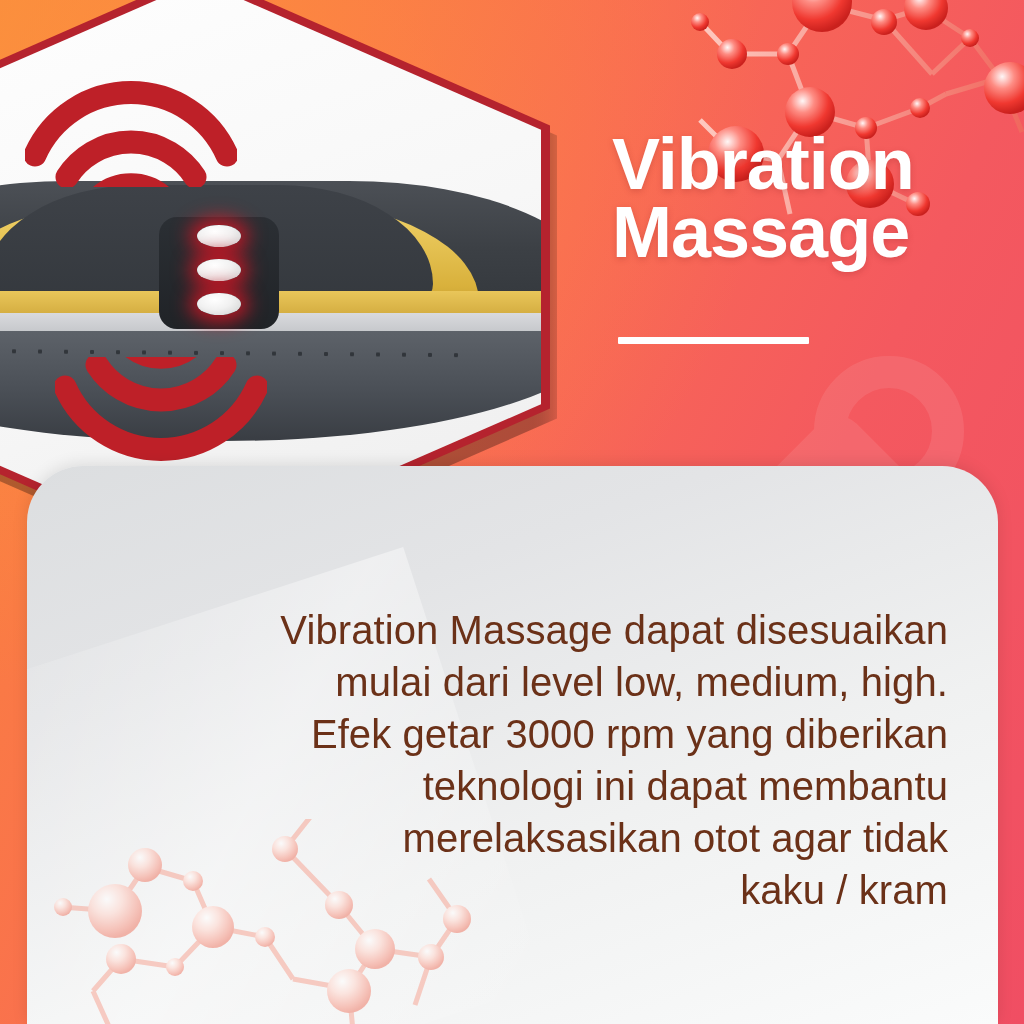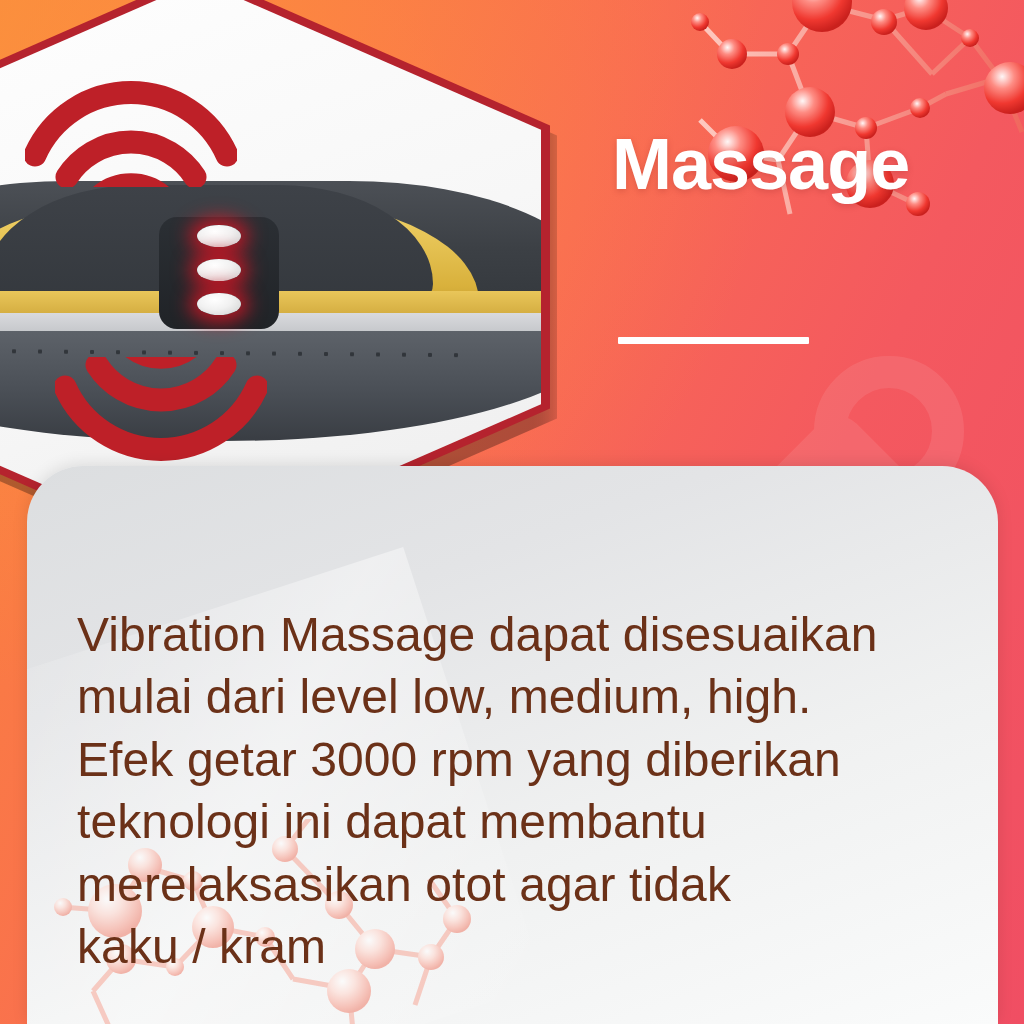--- a/index.html
+++ b/index.html
@@ -139,22 +139,22 @@
     box-shadow:0 -2px 16px rgba(0,0,0,.10);
     overflow:hidden;
   }
   .card-sheen{
     position:absolute;left:-60px;top:150px;width:520px;height:460px;
     background:linear-gradient(135deg, rgba(255,255,255,.0) 0%, rgba(255,255,255,.45) 50%, rgba(255,255,255,0) 100%);
     transform:rotate(-18deg);pointer-events:none;
   }
   .desc{
     position:absolute;left:50px;right:50px;top:138px;
-    text-align:left;color:#6B3118;
-    font-size:48px;line-height:1.30;font-weight:normal;
+    text-align:right;color:#6B3118;
+    font-size:40px;line-height:1.30;font-weight:normal;
     letter-spacing:.1px;white-space:pre-line;
   }
 </style>
 </head>
 <body>
 
 <div id="poster">
 
   <div class="bg"></div>
   <div class="bg-soft"></div>
@@ -235,20 +235,21 @@
           <path d="M74 -12 A48 48 0 0 0 138 -12" stroke-width="23"></path>
           <path d="M42 8 A76 76 0 0 0 170 8" stroke-width="23"></path>
           <path d="M10 30 A105 105 0 0 0 202 30" stroke-width="23"></path>
         </g>
       </svg>
 
     </div>
   </div>
 
   <div class="heading">
+    <span>Vibration</span>
     <span class="l2">Massage</span>
   </div>
   <div class="rule"></div>
 
   <div class="card">
     <div class="card-sheen"></div>
 
     <svg class="mol mol-bl" viewBox="0 0 470 215">
       <defs>
         <radialGradient id="sph2" cx="35%" cy="28%" r="72%">

